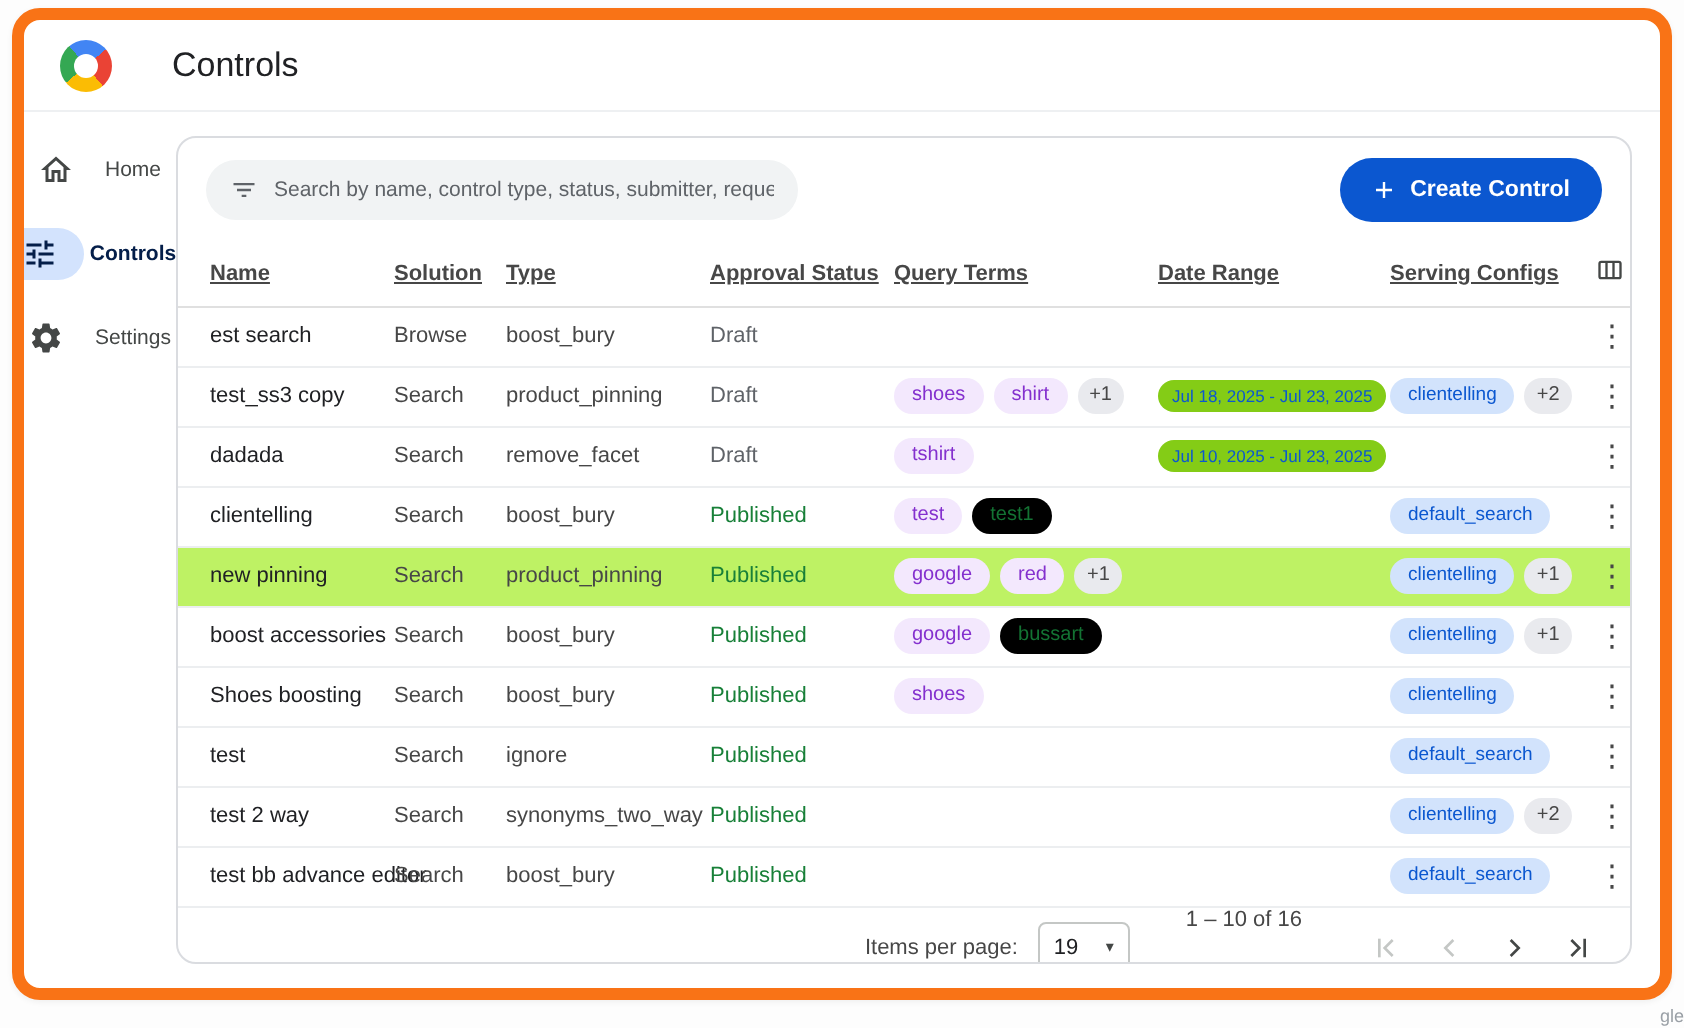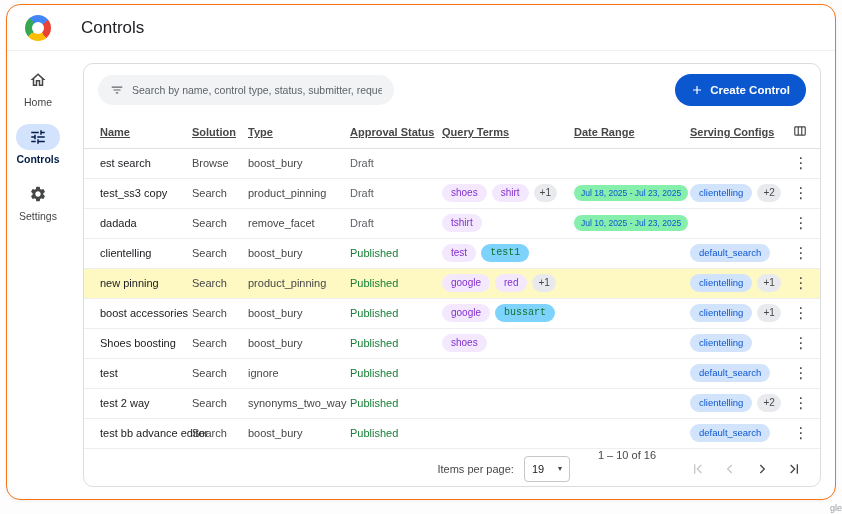--- a/index.html
+++ b/index.html
@@ -3,39 +3,39 @@
 <meta charset="utf-8">
 <style>
   * { margin:0; padding:0; box-sizing:border-box; }
   html,body { width:842px; height:514px; }
   body {
     font-family: "Liberation Sans", "DejaVu Sans", sans-serif;
     background:#fdfdfd; position:relative; overflow:hidden; color:#202124;
   }
   .app-card {
     position:absolute; left:6px; top:4px; right:6px; bottom:14px;
-    background:#fff; border:1px solid #f97316; border-radius:14px;
+    background:#fff; border:6px solid #f97316; border-radius:14px;
     box-shadow:0 1px 3px rgba(0,0,0,.06); overflow:hidden;
     display:flex; flex-direction:column;
   }
   
   .topbar { height:46px; display:flex; align-items:center; padding-left:18px; gap:30px;
             border-bottom:1px solid #eef0f2; flex:0 0 auto; }
   .logo { width:26px; height:26px; border-radius:50%;
           background:conic-gradient(from -40deg,#4285f4 0 25%,#ea4335 25% 50%,#fbbc04 50% 75%,#34a853 75% 100%);
           position:relative; }
   .logo::after { content:""; position:absolute; left:7px; top:7px; width:12px; height:12px;
                  background:#fff; border-radius:50%; }
   .page-title { font-size:17px; font-weight:400; color:#202124; }
 
   .body-row { flex:1; display:flex; min-height:0; }
 
   
   .sidebar { width:62px; padding-top:16px; display:flex; flex-direction:column; align-items:center; gap:16px; flex:0 0 auto; }
-  .side-item { display:flex; flex-direction:column; align-items:center; gap:3px; cursor:pointer; }
+  .side-item { display:flex; flex-direction:row; align-items:center; gap:3px; cursor:pointer; }
   .side-item .icon-wrap { width:44px; height:26px; border-radius:13px; display:flex; align-items:center; justify-content:center; }
   .side-item.active .icon-wrap { background:#d3e3fd; }
   .side-item .lbl { font-size:10.5px; color:#444746; }
   .side-item.active .lbl { color:#041e49; font-weight:600; }
   .side-item svg { width:18px; height:18px; }
 
   
   .content { flex:1; min-width:0; padding:12px 14px; }
   .panel { border:1px solid #dadce0; border-radius:10px; height:100%; display:flex; flex-direction:column; overflow:hidden; background:#fff; }
 
@@ -52,29 +52,29 @@
   
   table { width:100%; border-collapse:collapse; table-layout:fixed; flex:0 0 auto; }
   col.c-name{width:108px} col.c-sol{width:56px} col.c-type{width:102px} col.c-status{width:92px}
   col.c-query{width:132px} col.c-date{width:116px} col.c-serv{width:100px} col.c-act{width:30px}
   thead th { height:32px; text-align:left; font-size:11px; font-weight:600; color:#474747;
              border-bottom:1px solid #e0e0e0; padding-right:8px; white-space:nowrap;text-decoration:underline; }
   th:first-child, td:first-child { padding-left:16px; }
   tbody td { height:30px; font-size:11px; color:#474747; border-bottom:1px solid #eceef0;
              padding-right:6px; white-space:nowrap; overflow:visible; }
   td.name-cell { color:#202124; }
-  tr.row-selected td { background:#fef9c3;margin-left:16px; }
+  tr.row-selected td { background:#bef264;margin-left:16px; }
   .status-draft { color:#5f6368; }
   .status-published { color:#188038; }
 
   .chip { display:inline-block; font-size:10px; line-height:1; padding:4px 9px; border-radius:10px; margin-right:5px; vertical-align:middle; }
   .chip-purple { background:#f3e8fd; color:#8430ce; }
-  .chip-green  { background:#7dd3fc; color:#137333;font-family:Liberation Mono, monospace; }
+  .chip-green  { background:#000000; color:#137333; }
   .chip-extra  { background:#e9eaee; color:#474747; padding:4px 6px; }
-  .chip-date   { background:#86efac; color:#0b57d0; font-size:8.5px; padding:4px 7px; }
+  .chip-date   { background:#84cc16; color:#0b57d0; font-size:8.5px; padding:4px 7px; }
   .chip-serving{ background:#d2e3fc; color:#0b57d0; font-size:9.5px; }
 
   .kebab { border:none; background:transparent; cursor:pointer; font-size:15px; color:#474747;
            width:22px; height:22px; line-height:20px; text-align:center; padding:0;
            font-family:"DejaVu Sans",sans-serif; }
   .cols-btn { border:none; background:transparent; cursor:pointer; padding:0; width:20px; height:16px; }
 
   
   .panel-footer { flex:1; display:flex; justify-content:flex-end; gap:28px;
                   padding-right:16px; font-size:11px; color:#474747; min-height:40px; }

